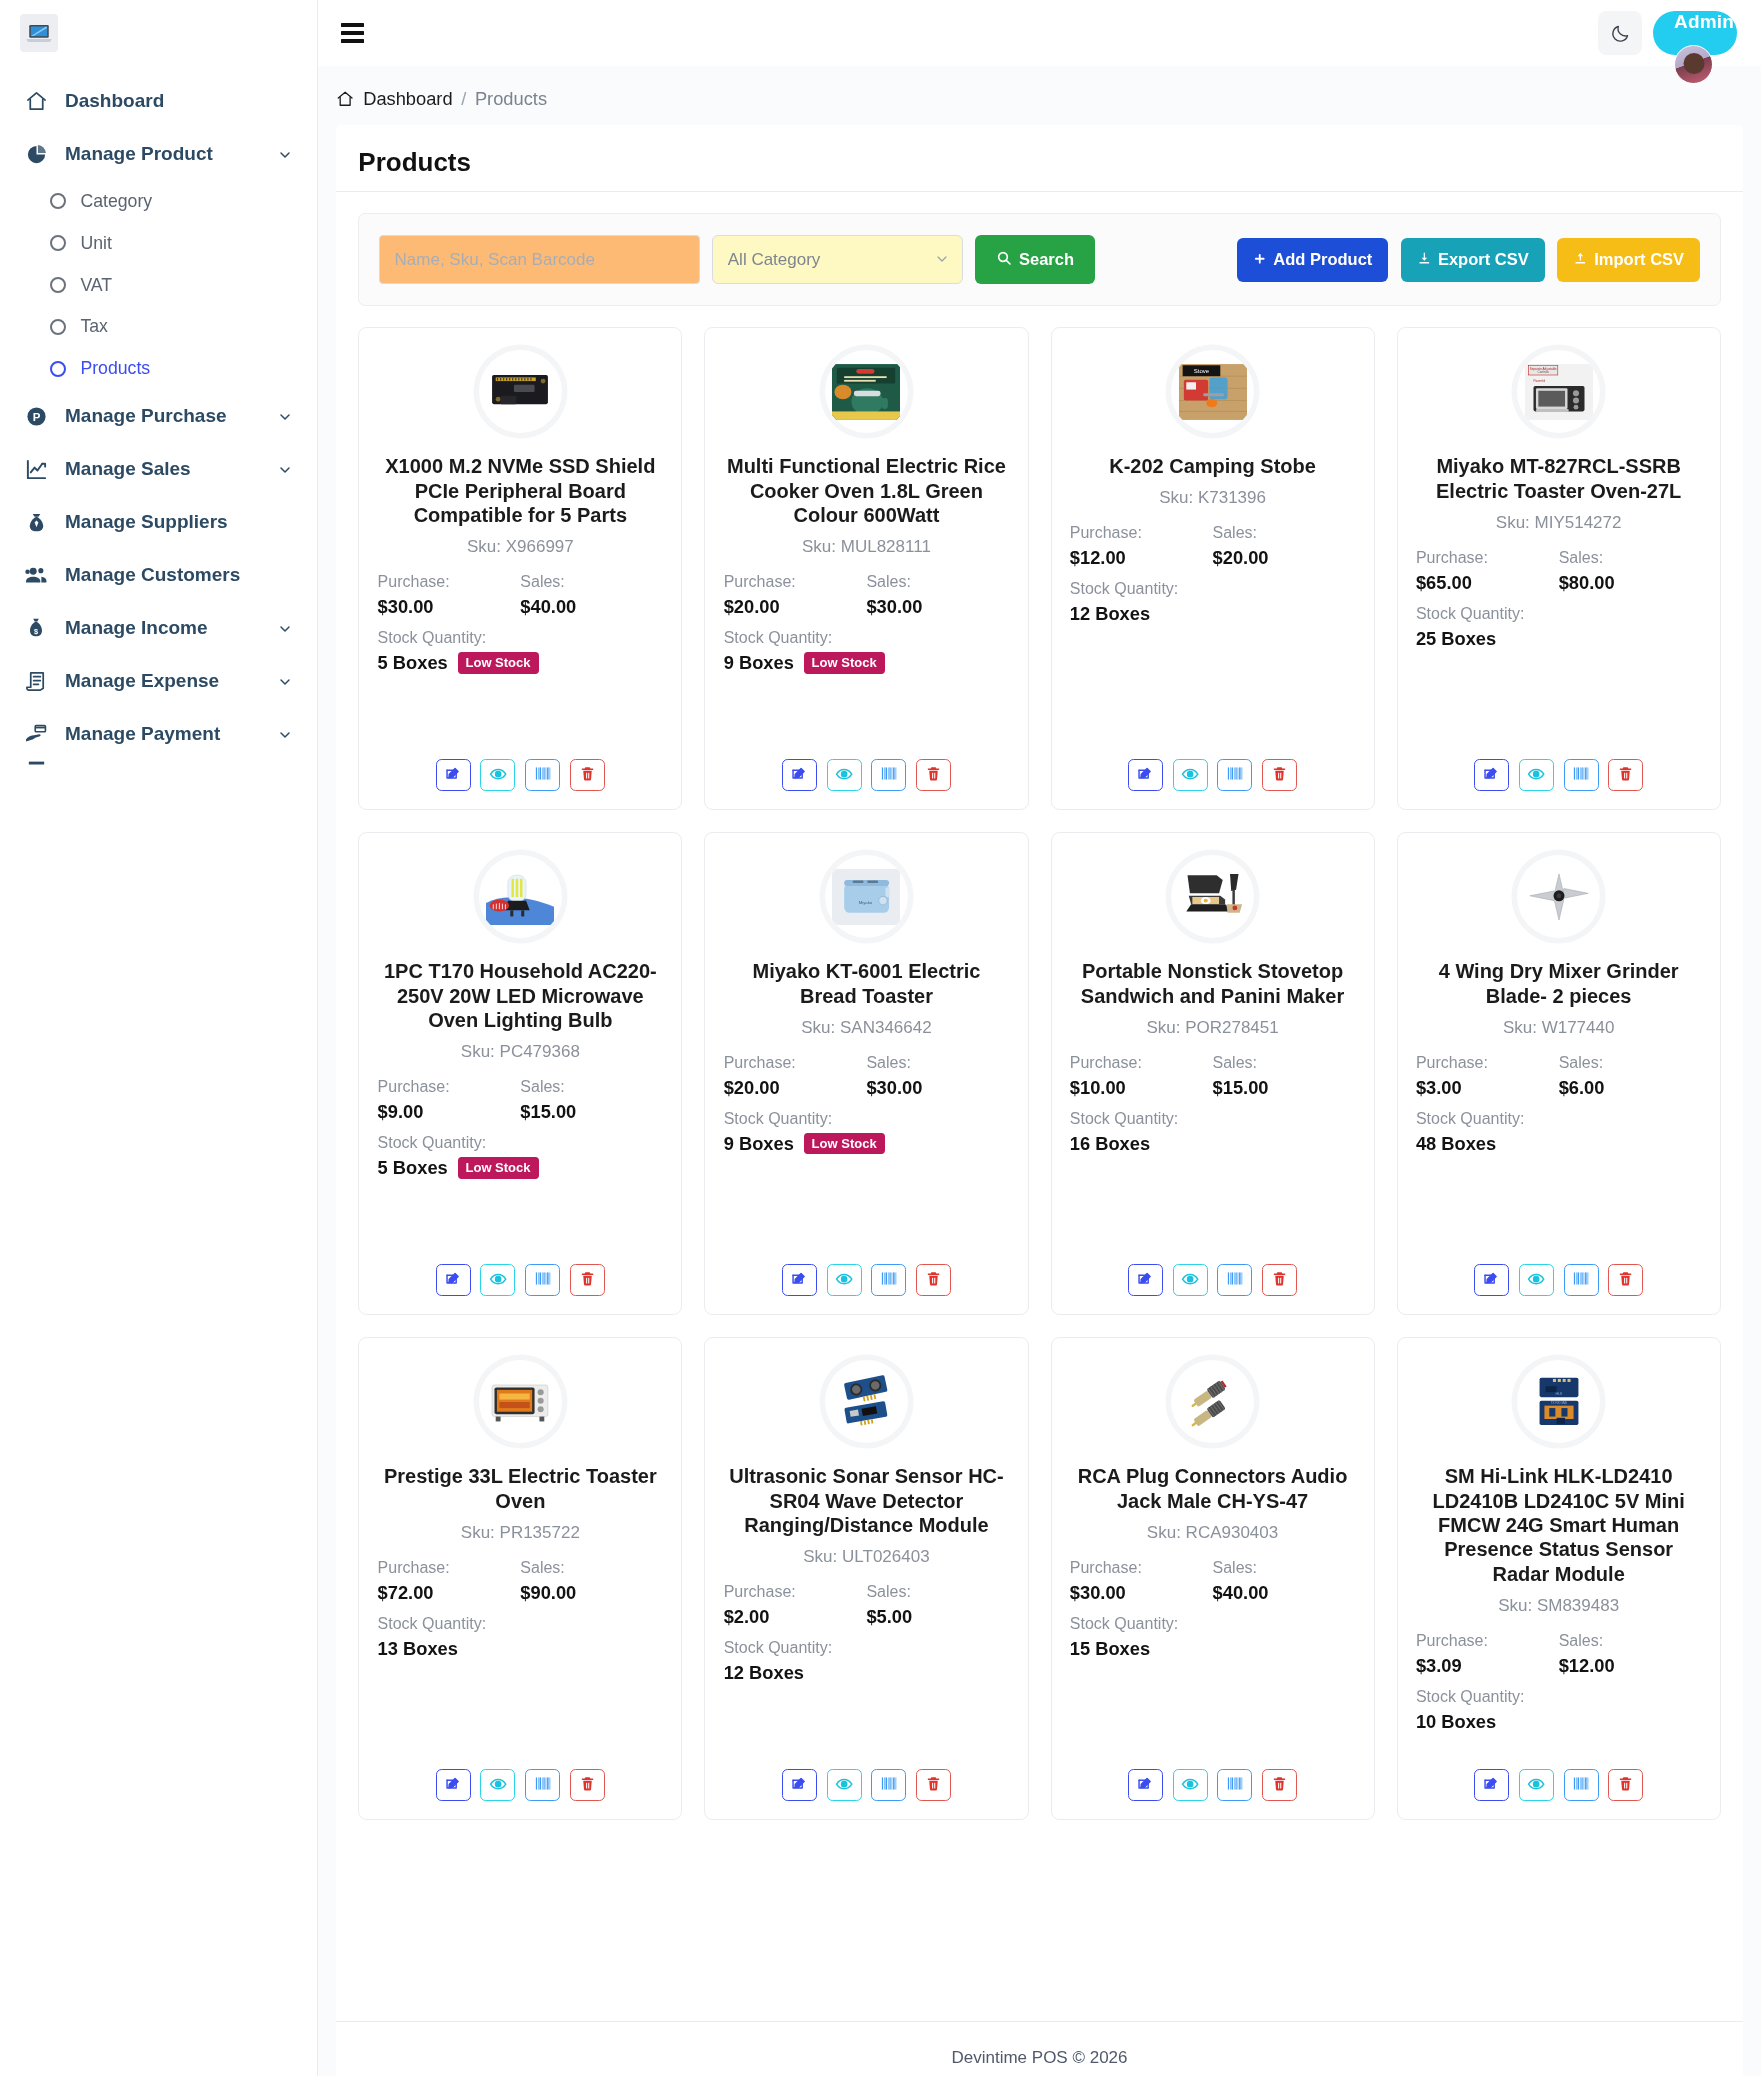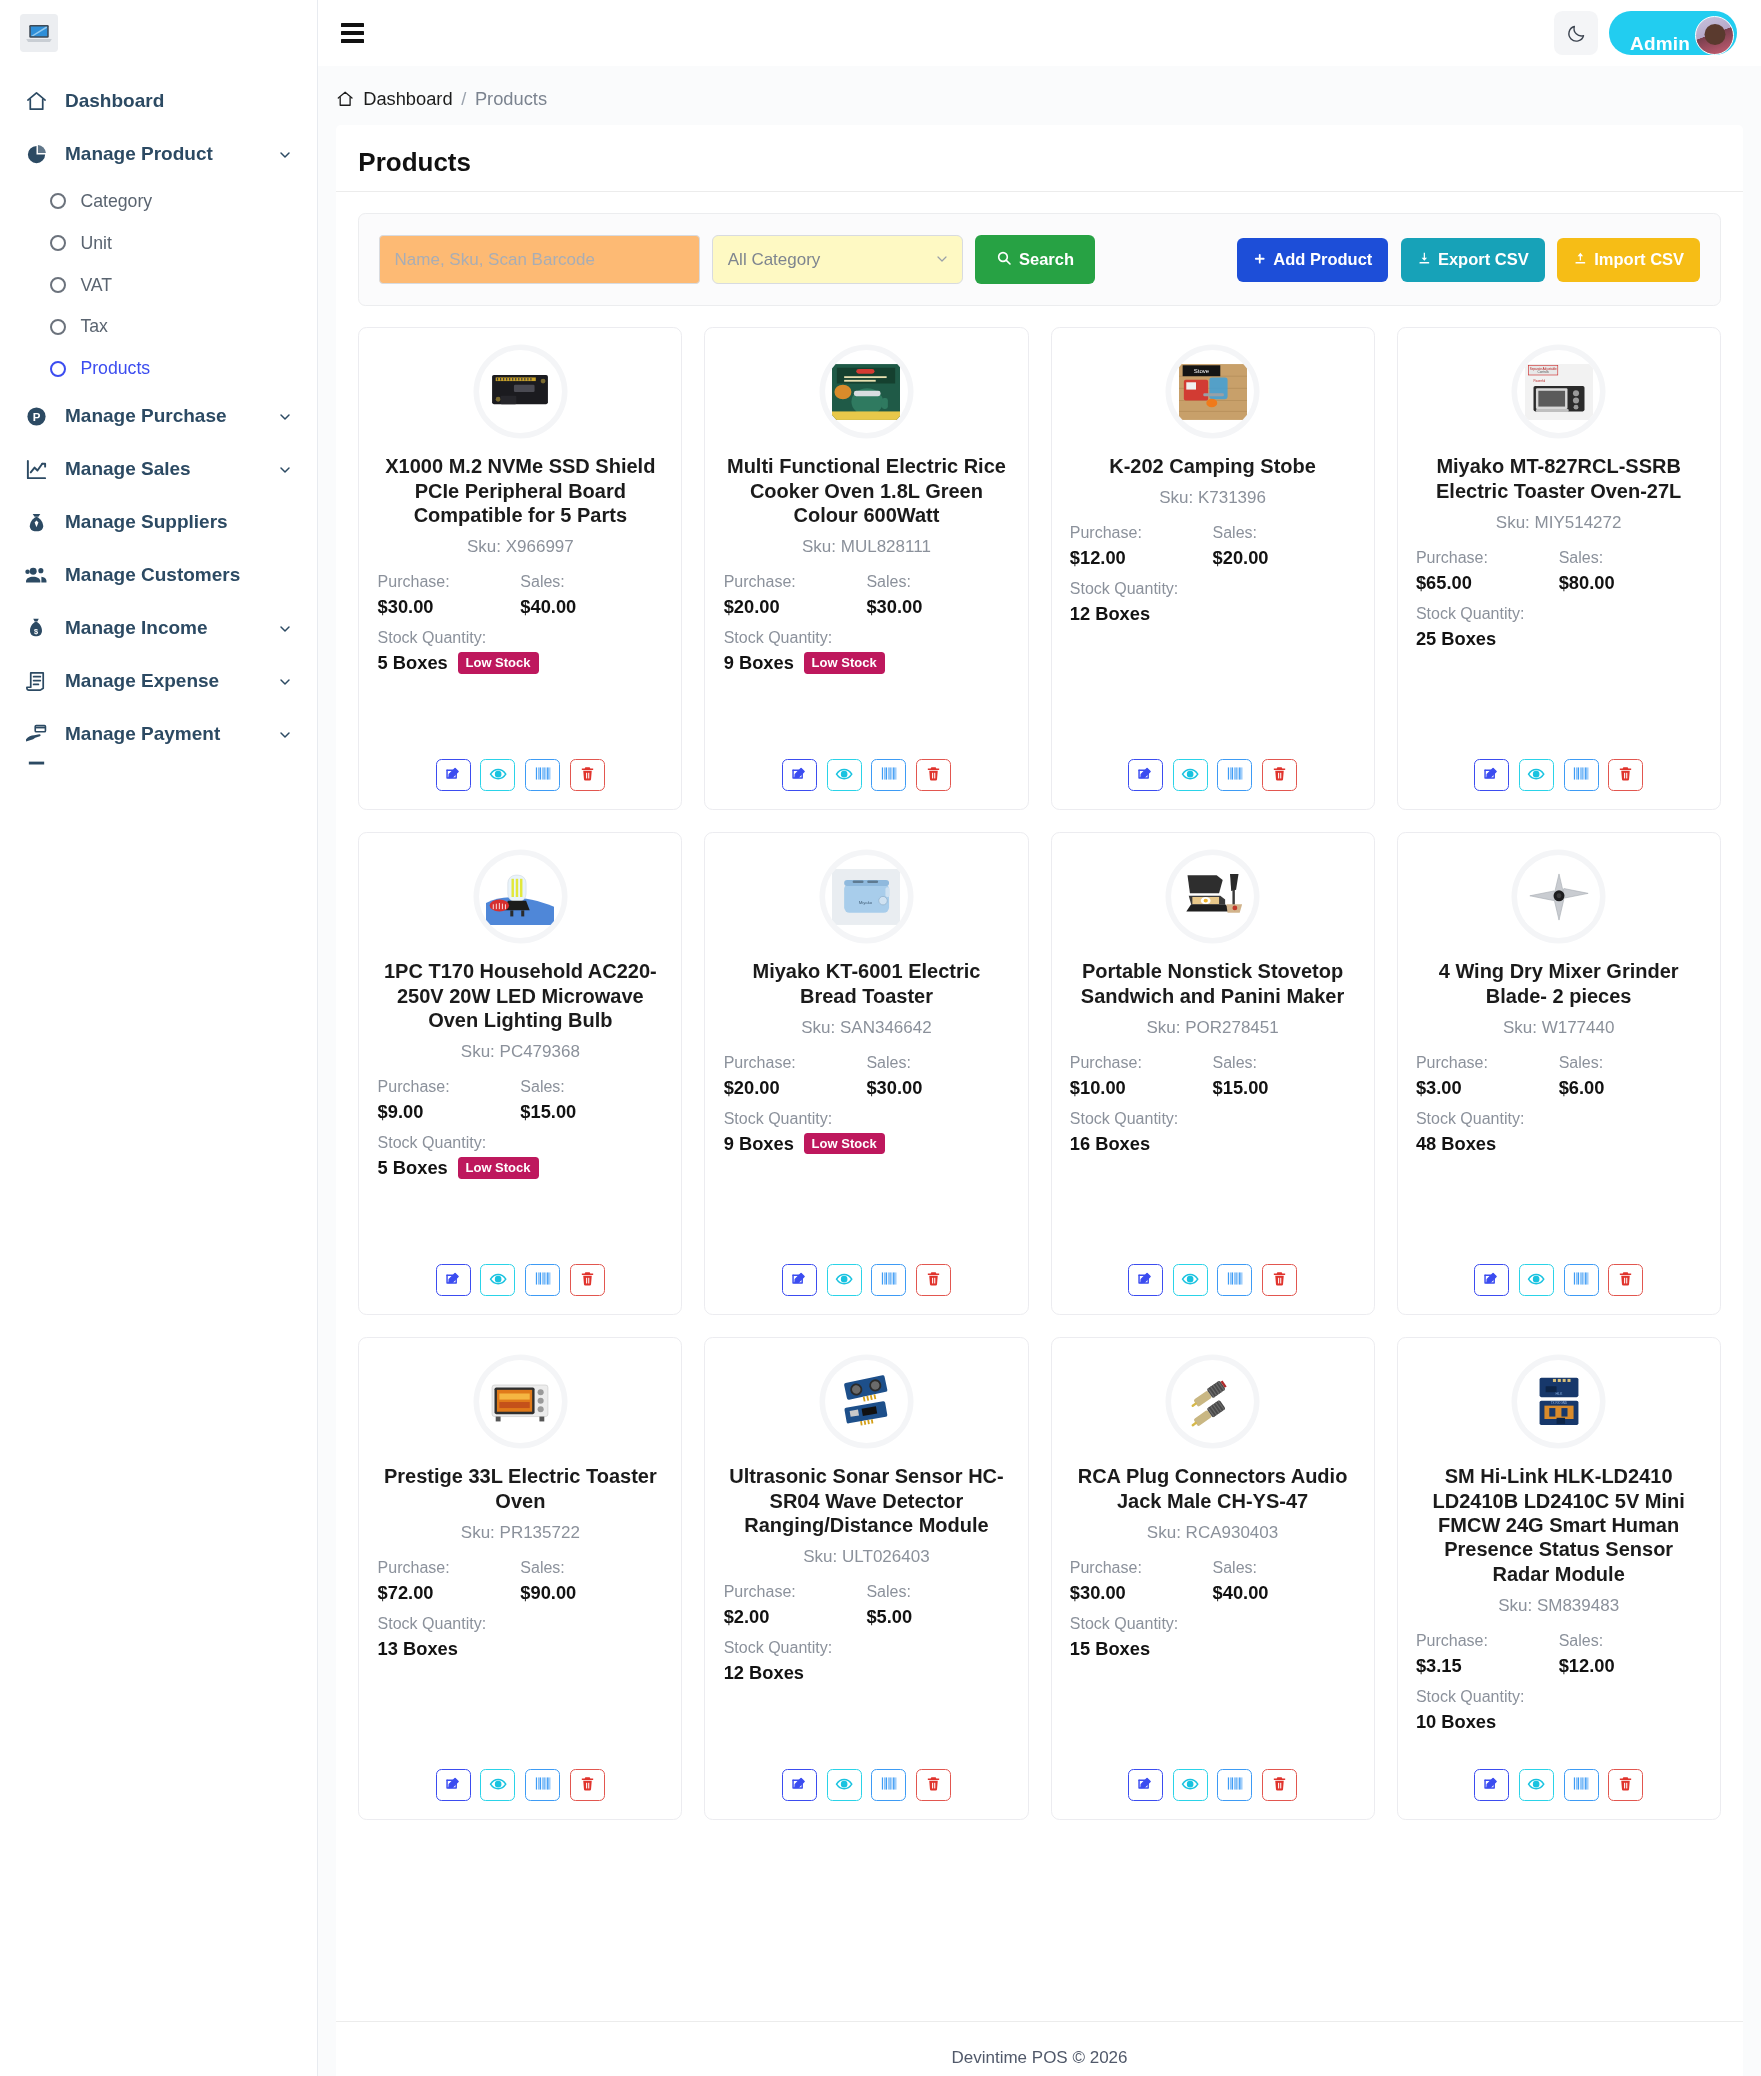--- a/index.html
+++ b/index.html
@@ -104,24 +104,25 @@
     width: 44px; height: 44px;
     background: #f4f5f7;
     border-radius: 8.6px;
     display: flex; align-items: center; justify-content: center;
     cursor: pointer;
   }
   .user-chip {
     height: 44px;
     background: #22cdf0;
     border-radius: 24.5px;
-    display: flex; align-items: flex-end;
+    display: flex; align-items: flex-start;
     padding-left: 21px; padding-right: 2.4px;
-    gap: 5px;
+    gap: 12px;
     cursor: pointer;
+    flex-direction: column;
   }
   .user-chip .uname { color:#fff; font-size: 19px; font-weight: 600; letter-spacing: 0.2px;}
   .avatar {
     width: 39px; height: 39px; border-radius: 50%;
     background: linear-gradient(160deg,#c9c3dd 0%,#b6a9c9 45%,#7a3f4e 46%,#c85f74 100%);
     border: 1.8px solid #ffffff;
     overflow: hidden; position: relative; flex: 0 0 39px;
   }
   .avatar::after{
     content:""; position:absolute; left:50%; top:18%;
@@ -1458,21 +1459,21 @@
                 <rect x="60" y="56" width="10" height="14" fill="#17386b"></rect>
                 <rect x="52" y="72" width="14" height="10" fill="#0d2548"></rect>
                 <text x="56" y="50" font-size="5" fill="#9dbde6" text-anchor="middle" font-family="Liberation Sans, sans-serif">TX RX GND</text>
               </svg>
             </div>
             <div class="p-title">SM Hi-Link HLK-LD2410 LD2410B LD2410C 5V Mini FMCW 24G Smart Human Presence Status Sensor Radar Module</div>
             <div class="p-sku">Sku: SM839483</div>
             <div class="meta-row">
               <div>
                 <div class="meta-label">Purchase:</div>
-                <div class="meta-value">$3.15</div>
+                <div class="meta-value">$3.09</div>
               </div>
               <div>
                 <div class="meta-label">Sales:</div>
                 <div class="meta-value">$12.00</div>
               </div>
             </div>
             <div class="stock-block">
               <div class="meta-label">Stock Quantity:</div>
               <div class="stock-line">
                 <span class="meta-value">10 Boxes</span>

